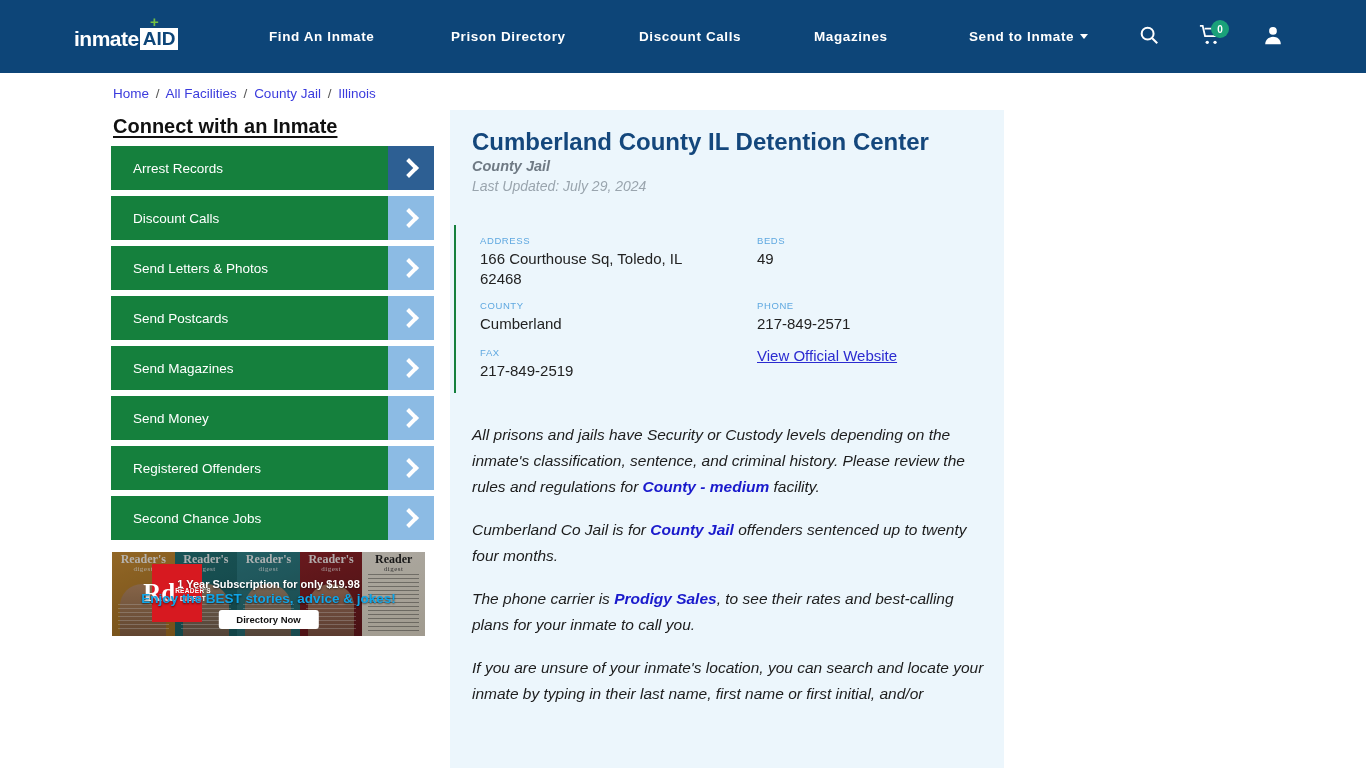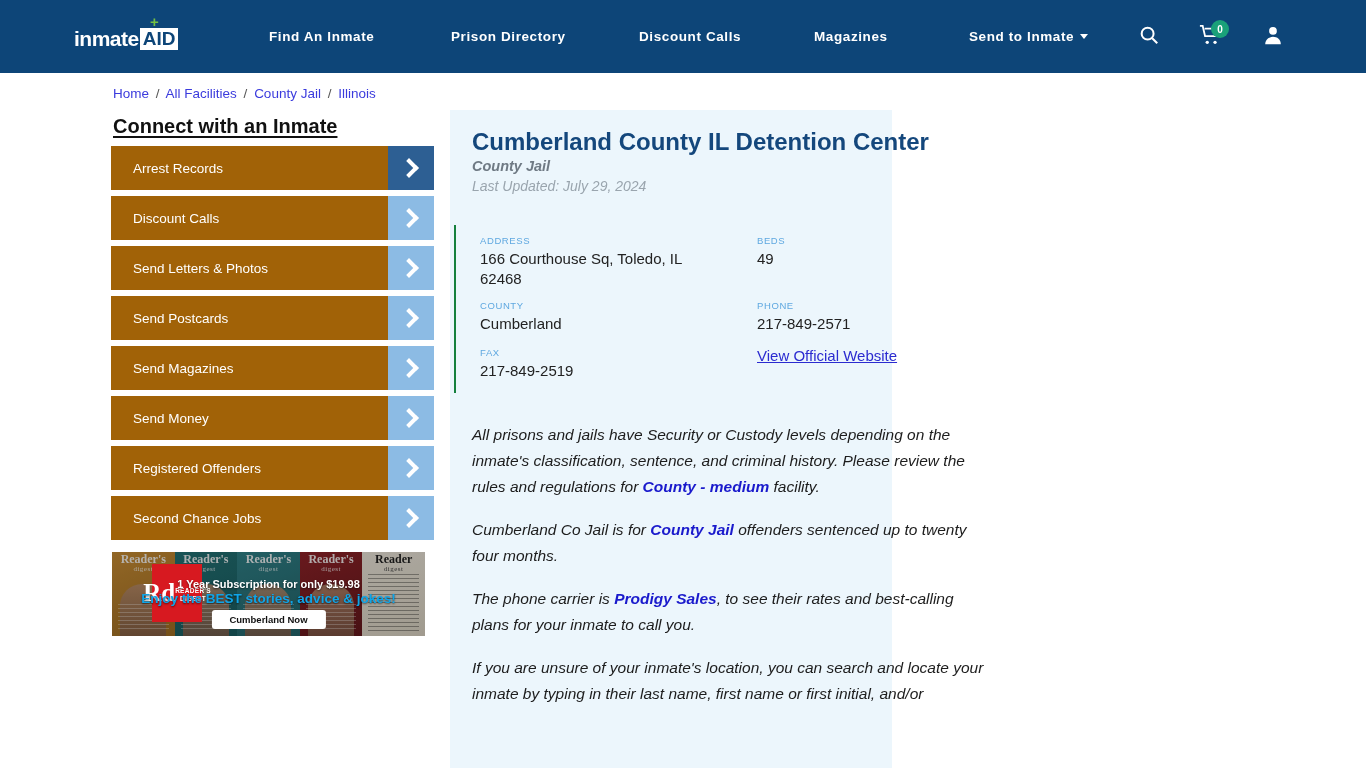--- a/index.html
+++ b/index.html
@@ -89,21 +89,21 @@
     text-decoration: underline; text-underline-offset: 3px;
     white-space: nowrap; cursor: pointer;
   }
   .side-list {
     position: absolute; left: 111px; top: 146px;
     width: 323px;
   }
   .side-btn {
     position: relative;
     height: 44px; margin-bottom: 6px;
-    background: #a16207;
+    background: #15803d;
     display: flex; align-items: center;
     cursor: pointer; overflow: hidden;
   }
   .side-btn .lbl {
     color: #ffffff; font-size: 13.5px; padding-left: 22px;
     white-space: nowrap;
   }
   .side-btn .chev-box {
     position: absolute; right: 0; top: 0;
     width: 46px; height: 44px;
@@ -200,21 +200,21 @@
     position: absolute; left: 50%; transform: translateX(-50%);
     top: 58px; background: #ffffff; color: #111111;
     font-size: 9.5px; font-weight: 700;
     padding: 4px 18px; border-radius: 3px;
     white-space: nowrap; cursor: pointer;
   }
 
   
   .card {
     position: absolute; left: 450px; top: 110px;
-    width: 442px; height: 658px;
+    width: 554px; height: 658px;
     background: #ecf6fc;
   }
   .card-title {
     position: absolute; left: 22px; top: 18px;
     font-size: 24px; font-weight: 700; color: #14477c;
     white-space: nowrap;
   }
   .card-sub {
     position: absolute; left: 22px; top: 48px;
     font-size: 14.5px; font-weight: 700; font-style: italic;
@@ -398,21 +398,21 @@
       <div class="cov-lines"></div>
     </div>
   </div>
   <div class="ad-shade"></div>
   <div class="rd-logo">
     <span class="rd">Rd</span>
     <span class="rdsub">READER'S DIGEST</span>
   </div>
   <div class="ad-line1">1 Year Subscription for only $19.98</div>
   <div class="ad-line2">Enjoy the BEST stories, advice &amp; jokes!</div>
-  <div class="ad-cta">Cumberland Now</div>
+  <div class="ad-cta">Directory Now</div>
 </div>
 
 <div class="card">
 
   <div class="card-title">Cumberland County IL Detention Center</div>
   <div class="card-sub">County Jail</div>
   <div class="card-updated">Last Updated: July 29, 2024</div>
 
   <div class="info">
 

